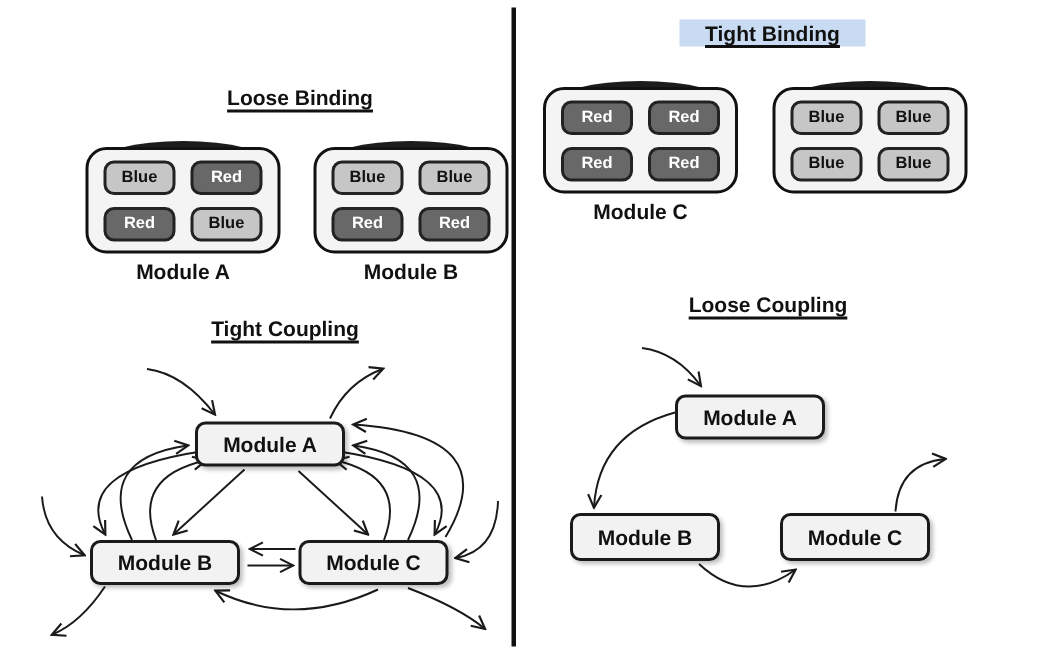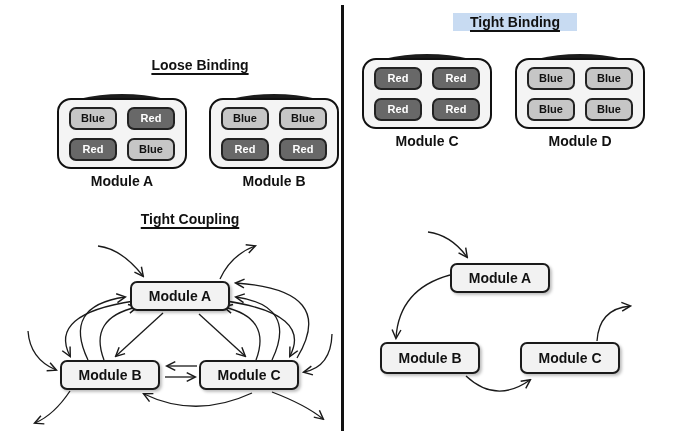--- a/index.html
+++ b/index.html
@@ -120,21 +120,20 @@
     </div>
 
     <div class="chip-wrap m2">
       <div class="chip-shadow"></div>
       <div class="chip-box">
         <div class="cell" data-type="blue">Blue</div>
         <div class="cell" data-type="blue">Blue</div>
         <div class="cell" data-type="blue">Blue</div>
         <div class="cell" data-type="blue">Blue</div>
       </div>
-      <div class="module-label">Module D</div>
     </div>
   </section>
 
   <section class="quad bl">
     <h2 class="title"><span>Tight Coupling</span></h2>
 
     <svg class="arrows" viewBox="0 0 342 248" xmlns="http://www.w3.org/2000/svg">
       <defs>
         <marker id="ah1" viewBox="0 0 10 10" refX="8.5" refY="5" markerWidth="8.5" markerHeight="8.5" orient="auto">
           <path d="M1,1 L9,5 L1,9" fill="none" stroke="#1a1a1a" stroke-width="1.5"></path>
@@ -159,20 +158,21 @@
       <path d="M 332,128 Q 331,161 304,166" marker-end="url(#ah1)"></path>
       <path d="M 272,186 Q 306,199 323,213" marker-end="url(#ah1)"></path>
     </svg>
 
     <div class="node node-a">Module A</div>
     <div class="node node-b">Module B</div>
     <div class="node node-c">Module C</div>
   </section>
 
   <section class="quad br">
+    <h2 class="title"><span>Loose Coupling</span></h2>
 
     <svg class="arrows" viewBox="0 0 350 248" xmlns="http://www.w3.org/2000/svg">
       <defs>
         <marker id="ah2" viewBox="0 0 10 10" refX="8.5" refY="5" markerWidth="8.5" markerHeight="8.5" orient="auto">
           <path d="M1,1 L9,5 L1,9" fill="none" stroke="#1a1a1a" stroke-width="1.5"></path>
         </marker>
       </defs>
       <path d="M 78,42 Q 101,45 117,67" marker-end="url(#ah2)"></path>
       <path d="M 100,85 Q 49,99 46,148" marker-end="url(#ah2)"></path>
       <path d="M 116,186 Q 146,214 180,190" marker-end="url(#ah2)"></path>

